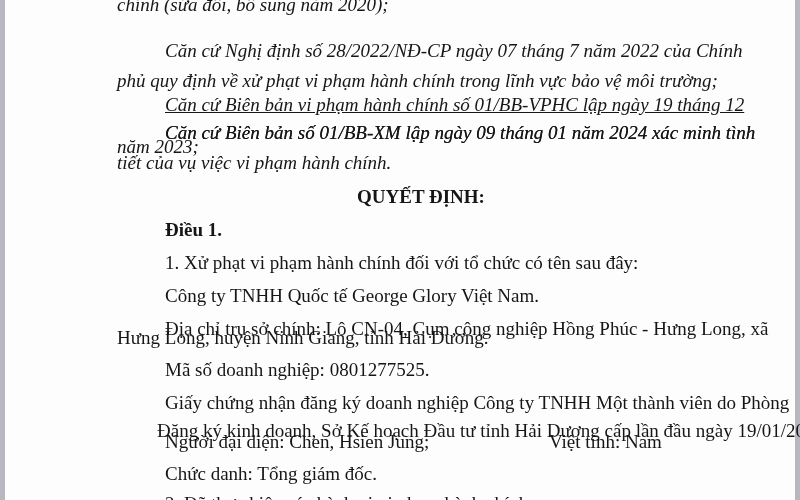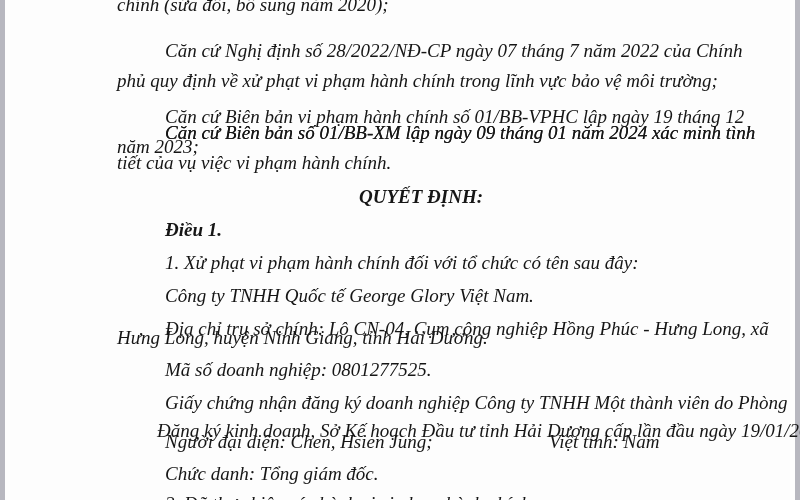--- a/index.html
+++ b/index.html
@@ -9,21 +9,21 @@
     font-family: "Liberation Serif", "DejaVu Serif", serif;
     color: #161616;
   }
   .edge-left { position: absolute; left: 0; top: 0; width: 5px; height: 500px; background: #b7b7bf; }
   .edge-right { position: absolute; right: 0; top: 0; width: 5px; height: 500px; background: #b7b7bf; }
   .page {
     position: absolute; left: 117px; top: 0; width: 608px;
   }
   .line {
     position: absolute; left: 0; white-space: nowrap;
-    font-size: 19px; line-height: 22px; font-style: italic;
+    font-size: 19px; line-height: 22px;
   }
   .it { font-style: italic; }
   .bold { font-weight: bold; }
   .justify { display: block; width: 608px; text-align: justify; text-align-last: justify; }
   .indent { left: 48px; }
   .indent-j { left: 48px; width: 560px; }
   .center { left: 0; width: 608px; text-align: center; }
 </style>
 </head>
 <body>
@@ -31,21 +31,21 @@
 <div class="edge-left"></div>
 <div class="edge-right"></div>
 
 <div class="page">
 
   <div class="line it" style="top:-6px;">chính (sửa đổi, bổ sung năm 2020);</div>
 
   <div class="line it indent-j justify" style="top:40px;">Căn cứ Nghị định số 28/2022/NĐ-CP ngày 07 tháng 7 năm 2022 của Chính</div>
   <div class="line it" style="top:70px;">phủ quy định về xử phạt vi phạm hành chính trong lĩnh vực bảo vệ môi trường;</div>
 
-  <div class="line it indent-j justify" style="top:106px;">Căn cứ Biên bản vi phạm hành chính số 01/BB-VPHC lập ngày 19 tháng 12</div>
+  <div class="line it indent-j justify" style="top:94px;text-decoration:underline;">Căn cứ Biên bản vi phạm hành chính số 01/BB-VPHC lập ngày 19 tháng 12</div>
   <div class="line it" style="top:136px;">năm 2023;</div>
 
   <div class="line it indent-j justify" style="top:122px;" hidden="">Căn cứ Biên bản số 01/BB-XM lập ngày 09 tháng 01 năm 2024 xác minh tình</div>
 
   <div class="line it indent-j justify" style="top:122px;">Căn cứ Biên bản số 01/BB-XM lập ngày 09 tháng 01 năm 2024 xác minh tình</div>
   <div class="line it" style="top:152px;">tiết của vụ việc vi phạm hành chính.</div>
 
   <div class="line bold center" style="top:186px; font-size:19px;">QUYẾT ĐỊNH:</div>
 
   <div class="line bold indent" style="top:219px;">Điều 1.</div>

